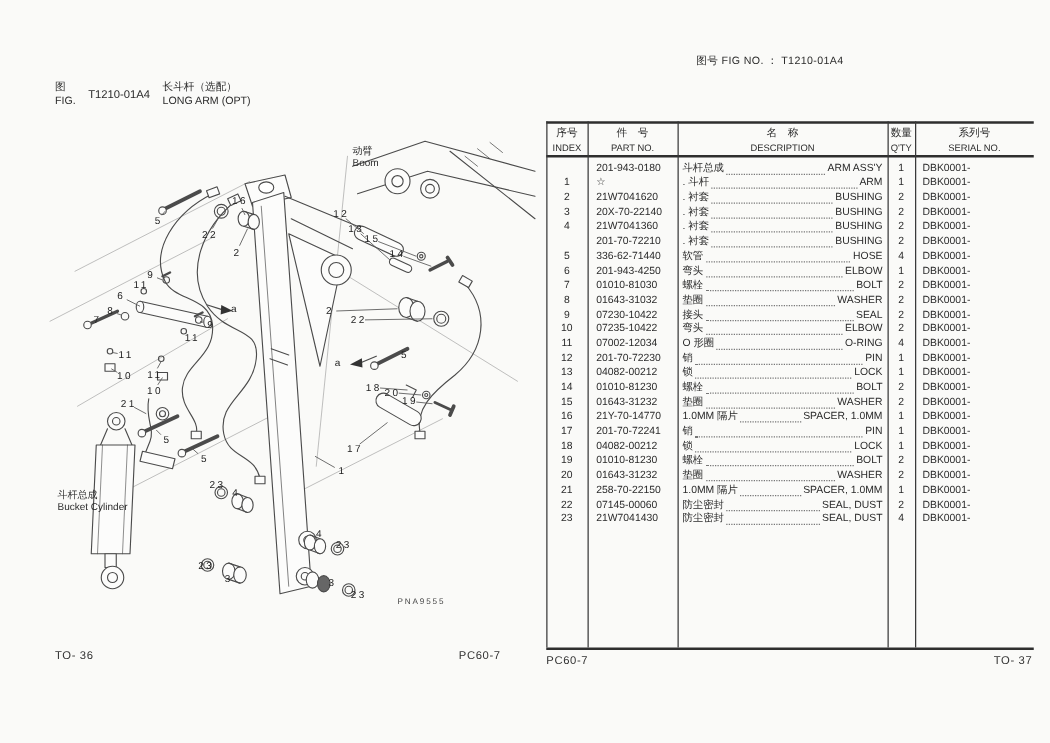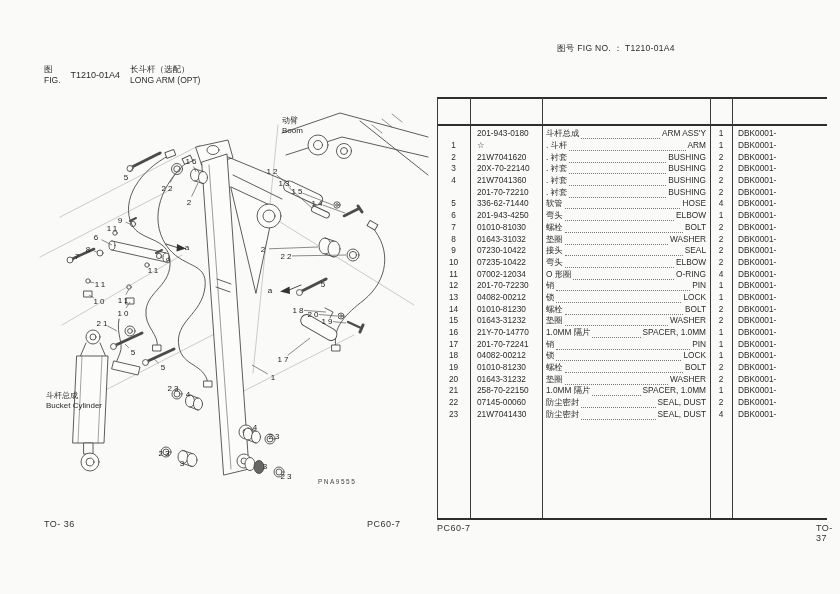--- a/index.html
+++ b/index.html
@@ -29,21 +29,21 @@
 
   
   #parts-table{left:437px;top:97px;width:390px;height:423px;}
   .hline{position:absolute;left:0;right:0;height:2px;background:#2e2e2e;}
   .vline{position:absolute;top:0;width:1px;background:#3a3a3a;}
   #thead{position:absolute;top:2px;left:0;right:0;height:26px;display:flex;text-align:center;}
   #thead .hc{display:flex;flex-direction:column;justify-content:center;gap:1px;}
   #thead .cn{font-size:8.5px;}
   #thead .en{font-size:7.5px;}
   #tbody{position:absolute;top:31px;left:0;right:0;}
-  .prow{display:flex;height:11.7px;align-items:center;font-size:8.3px;line-height:11px;}
+  .prow{display:flex;height:11.7px;align-items:flex-end;font-size:8.3px;line-height:11px;}
   .w0{width:33px;} .w1{width:72px;} .w2{width:168px;} .w3{width:22px;} .w4{width:95px;}
   .c0{text-align:center;}
   .c1{padding-left:7px;box-sizing:border-box;white-space:nowrap;}
   .c2{display:flex;align-items:baseline;padding:0 4px;box-sizing:border-box;white-space:nowrap;}
   .c3{text-align:center;}
   .c4{padding-left:6px;box-sizing:border-box;white-space:nowrap;}
   .ldr{flex:1;border-bottom:1px dotted #777;margin:0 2px;height:7px;min-width:6px;align-self:flex-end;}
 
   
   .footer{font-size:9px;letter-spacing:.5px;color:#333;}
@@ -305,20 +305,42 @@
 <div id="parts-table" class="abs">
   <div class="hline" style="top:0;"></div>
   <div class="hline" style="top:27px;"></div>
   <div class="hline" style="bottom:0;"></div>
   <div class="vline" style="left:0;bottom:2px;"></div>
   <div class="vline" style="left:33px;bottom:2px;"></div>
   <div class="vline" style="left:105px;bottom:2px;"></div>
   <div class="vline" style="left:273px;bottom:2px;"></div>
   <div class="vline" style="left:295px;bottom:2px;"></div>
 
+  <div id="thead">
+    <div class="hc w0">
+      <div class="cn">序号</div>
+      <div class="en">INDEX</div>
+    </div>
+    <div class="hc w1">
+      <div class="cn">件　号</div>
+      <div class="en">PART NO.</div>
+    </div>
+    <div class="hc w2">
+      <div class="cn">名　称</div>
+      <div class="en">DESCRIPTION</div>
+    </div>
+    <div class="hc w3">
+      <div class="cn">数量</div>
+      <div class="en">Q'TY</div>
+    </div>
+    <div class="hc w4">
+      <div class="cn">系列号</div>
+      <div class="en">SERIAL NO.</div>
+    </div>
+  </div>
 
   <div id="tbody">
       <div class="prow">
         <div class="w0 c0"></div>
         <div class="w1 c1">201-943-0180</div>
         <div class="w2 c2">
           <div class="">斗杆总成</div>
           <div class="ldr"></div>
           <div class="">ARM ASS'Y</div>
         </div>
@@ -588,13 +610,13 @@
         </div>
         <div class="w3 c3">4</div>
         <div class="w4 c4">DBK0001-</div>
       </div>
     </div>
 </div>
 
 <div class="abs footer" style="left:44px;top:519px;text-align:right;">TO- 36</div>
 <div class="abs footer" style="left:367px;top:519px;">PC60-7</div>
 <div class="abs footer" style="left:437px;top:523px;">PC60-7</div>
-<div class="abs footer" style="left:816px;top:523px;">TO- 37</div>
+<div class="abs footer" style="left:795px;top:523px;">TO- 37</div>
 
 </body></html>

